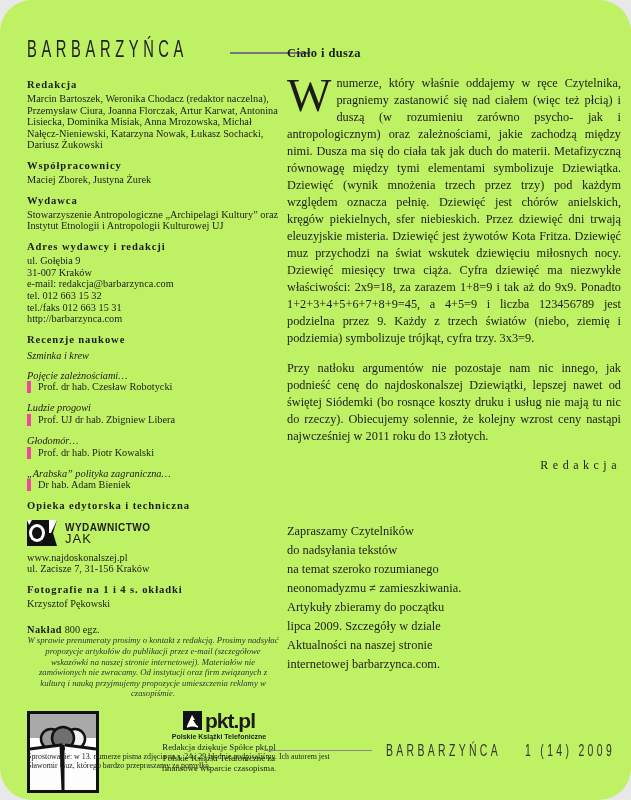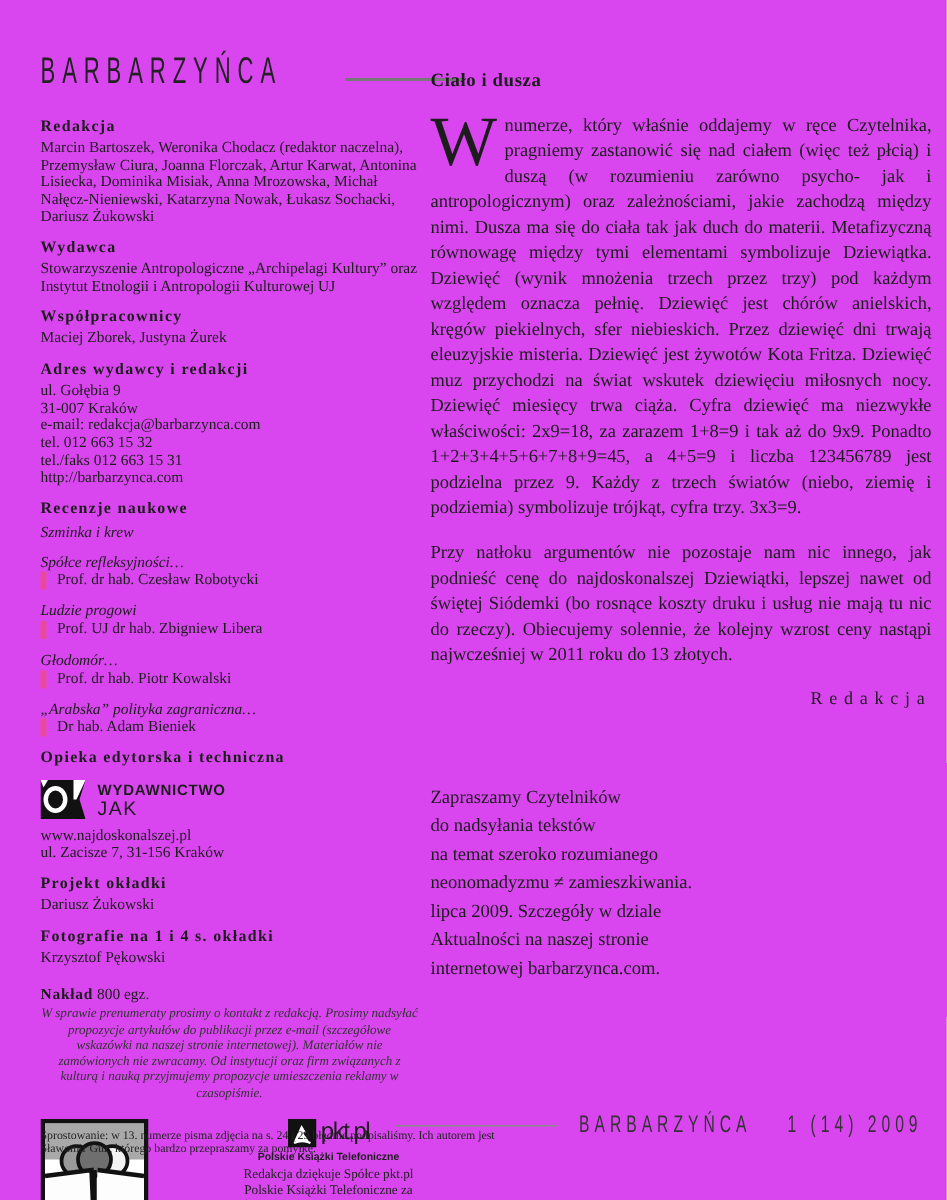--- a/index.html
+++ b/index.html
@@ -1,20 +1,21 @@
 <!DOCTYPE html>
 <html lang="pl"><head>
 <meta charset="utf-8">
 <style>
   html,body{margin:0;padding:0;}
   body{background:#e8e8e8;}
   .page{
     position:relative;width:631px;height:800px;margin:0 auto;
-    background:#d946ef;color:#1c1c1c;overflow:hidden;
+    background:#bef264;color:#1c1c1c;overflow:hidden;
     font-family:"Liberation Serif", serif;
+    border-radius:32px;
   }
   
   .masthead{position:absolute;left:27px;top:40px;width:256px;}
   .logo{
     display:inline-block;font-family:"Liberation Sans", sans-serif;
     font-size:16px;font-weight:400;letter-spacing:5px;color:#222;
     transform:scale(.92,1.55);transform-origin:left center;white-space:nowrap;
   }
   .logo-rule{position:absolute;left:203px;top:12px;width:78px;height:2px;background:#777;}
   
@@ -39,21 +40,21 @@
   .naklad{margin-top:14px;}
   .naklad b{letter-spacing:.5px;}
   .small-note{
     margin-top:17px;width:252px;font-style:italic;font-size:8.7px;line-height:10.6px;
     text-align:center;color:#333;
   }
   .logos-row{display:flex;margin-top:12px;align-items:flex-start;}
   .ministry{width:118px;}
   .pkt{width:132px;margin-left:8px;text-align:center;}
   .pkt-logo-row{display:flex;align-items:center;justify-content:center;}
-  .pkt-word{font-family:"Liberation Sans", sans-serif;font-weight:normal;font-size:16px;letter-spacing:-1px;margin-left:3px;}
+  .pkt-word{font-family:"Liberation Sans", sans-serif;font-weight:bold;font-size:21px;letter-spacing:-1px;margin-left:3px;}
   .pkt-sub{font-family:"Liberation Sans", sans-serif;font-weight:bold;font-size:7px;margin-top:1px;}
   .pkt-caption{margin-top:5px;font-size:8.8px;line-height:10.4px;text-align:center;color:#222;}
   
   .right-col{position:absolute;left:287px;top:46px;width:334px;}
   .art-title{font-size:12.5px;font-weight:bold;letter-spacing:.4px;margin:0 0 14px 0;}
   .body-par{font-size:12.3px;line-height:17px;text-align:justify;margin:0 0 13px 0;}
   .dropcap{
     float:left;font-size:47px;line-height:36px;padding:2px 5px 0 0;font-weight:400;
   }
   .signature{
@@ -88,46 +89,46 @@
   </div>
 
   <div class="left-col">
 
     <section>
       <h3>Redakcja</h3>
       <p>Marcin Bartoszek, Weronika Chodacz (redaktor naczelna), Przemysław Ciura, Joanna Florczak, Artur Karwat, Antonina Lisiecka, Dominika Misiak, Anna Mrozowska, Michał Nałęcz-Nieniewski, Katarzyna Nowak, Łukasz Sochacki, Dariusz Żukowski</p>
     </section>
 
     <section>
+      <h3>Współpracownicy</h3>
+      <p>Maciej Zborek, Justyna Żurek</p>
+    </section>
+
+    <section>
       <h3>Wydawca</h3>
       <p>Stowarzyszenie Antropologiczne „Archipelagi Kultury” oraz Instytut Etnologii i Antropologii Kulturowej UJ</p>
-    </section>
-
-    <section>
-      <h3>Współpracownicy</h3>
-      <p>Maciej Zborek, Justyna Żurek</p>
     </section>
 
     <section>
       <h3>Adres wydawcy i redakcji</h3>
       <p>ul. Gołębia 9</p>
       <p>31-007 Kraków</p>
       <p class="link-line">e-mail: redakcja@barbarzynca.com</p>
       <p>tel. 012 663 15 32</p>
       <p>tel./faks 012 663 15 31</p>
       <p class="link-line">http://barbarzynca.com</p>
     </section>
 
     <section>
       <h3>Recenzje naukowe</h3>
       <div class="rev-table">
         <div class="rev-row">
           <div class="rev-titles">
             <div class="rev-title">Szminka i krew</div>
-            <div class="rev-title">Spółce refleksyjności…</div>
+            <div class="rev-title">Pojęcie zależnościami…</div>
           </div>
           <div class="rev-reviewer">Prof. dr hab. Czesław Robotycki</div>
         </div>
         <div class="rev-row">
           <div class="rev-titles">
             <div class="rev-title">Ludzie progowi</div>
           </div>
           <div class="rev-reviewer">Prof. UJ dr hab. Zbigniew Libera</div>
         </div>
         <div class="rev-row">
@@ -160,24 +161,20 @@
         </span>
         <span class="jak-word">
           <div class="w1">WYDAWNICTWO</div>
           <div class="w2">JAK</div>
         </span>
       </div>
       <p class="link-line">www.najdoskonalszej.pl</p>
       <p>ul. Zacisze 7, 31-156 Kraków</p>
     </section>
 
-    <section>
-      <h3>Projekt okładki</h3>
-      <p>Dariusz Żukowski</p>
-    </section>
 
     <section>
       <h3>Fotografie na 1 i 4 s. okładki</h3>
       <p>Krzysztof Pękowski</p>
     </section>
 
     <div class="naklad">
       <b>Nakład</b>
       <span>800 egz.</span>
     </div>
@@ -223,20 +220,21 @@
       <span class="dropcap">W</span><span>numerze, który właśnie oddajemy w ręce Czytelnika, pragniemy zastanowić się nad ciałem (więc też płcią) i duszą (w rozumieniu zarówno psycho- jak i antropologicznym) oraz zależnościami, jakie zachodzą między nimi. Dusza ma się do ciała tak jak duch do materii. Metafizyczną równowagę między tymi elementami symbolizuje Dziewiątka. Dziewięć (wynik mnożenia trzech przez trzy) pod każdym względem oznacza pełnię. Dziewięć jest chórów anielskich, kręgów piekielnych, sfer niebieskich. Przez dziewięć dni trwają eleuzyjskie misteria. Dziewięć jest żywotów Kota Fritza. Dziewięć muz przychodzi na świat wskutek dziewięciu miłosnych nocy. Dziewięć miesięcy trwa ciąża. Cyfra dziewięć ma niezwykłe właściwości: 2x9=18, za zarazem 1+8=9 i tak aż do 9x9. Ponadto 1+2+3+4+5+6+7+8+9=45, a 4+5=9 i liczba 123456789 jest podzielna przez 9. Każdy z trzech światów (niebo, ziemię i podziemia) symbolizuje trójkąt, cyfra trzy. 3x3=9.</span>
     </p>
     <p class="body-par">Przy natłoku argumentów nie pozostaje nam nic innego, jak podnieść cenę do najdoskonalszej Dziewiątki, lepszej nawet od świętej Siódemki (bo rosnące koszty druku i usług nie mają tu nic do rzeczy). Obiecujemy solennie, że kolejny wzrost ceny nastąpi najwcześniej w 2011 roku do 13 złotych.</p>
     <div class="signature">Redakcja</div>
 
     <div class="invite">
       <div>Zapraszamy Czytelników</div>
       <div>do nadsyłania tekstów</div>
       <div>na temat szeroko rozumianego</div>
       <div>neonomadyzmu ≠ zamieszkiwania.</div>
+      <div>Artykuły zbieramy do początku</div>
       <div>lipca 2009. Szczegóły w dziale</div>
       <div>Aktualności na naszej stronie</div>
       <div>internetowej barbarzynca.com.</div>
     </div>
   </div>
 
   <p class="footer-note">Sprostowanie: w 13. numerze pisma zdjęcia na s. 24 i 29 błędnie podpisaliśmy. Ich autorem jest Sławomir Guz, którego bardzo przepraszamy za pomyłkę.</p>
   <div class="footer-brand">
     <span class="footer-rule"></span>
     <span class="fb-text">BARBARZYŃCA</span>

